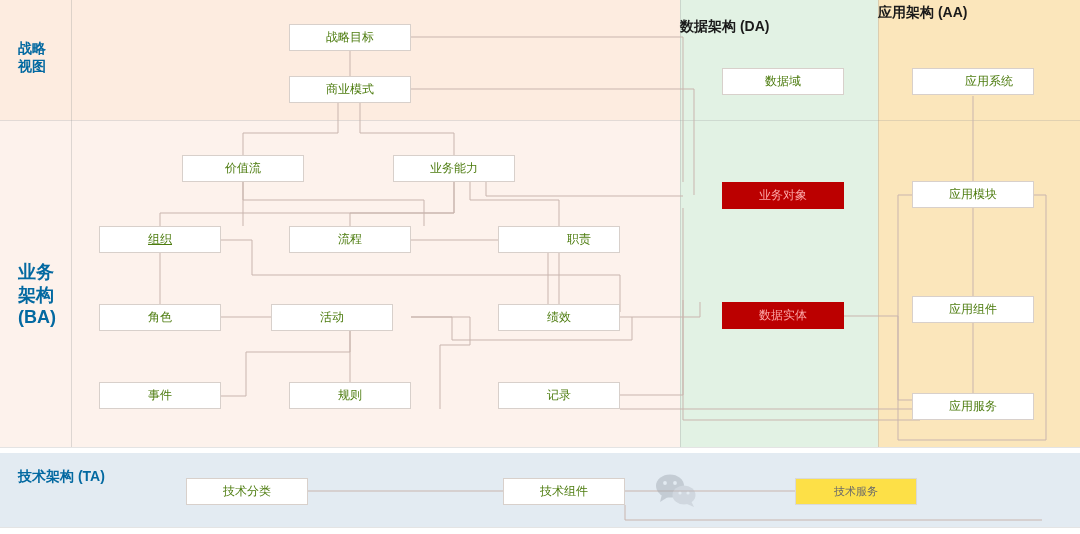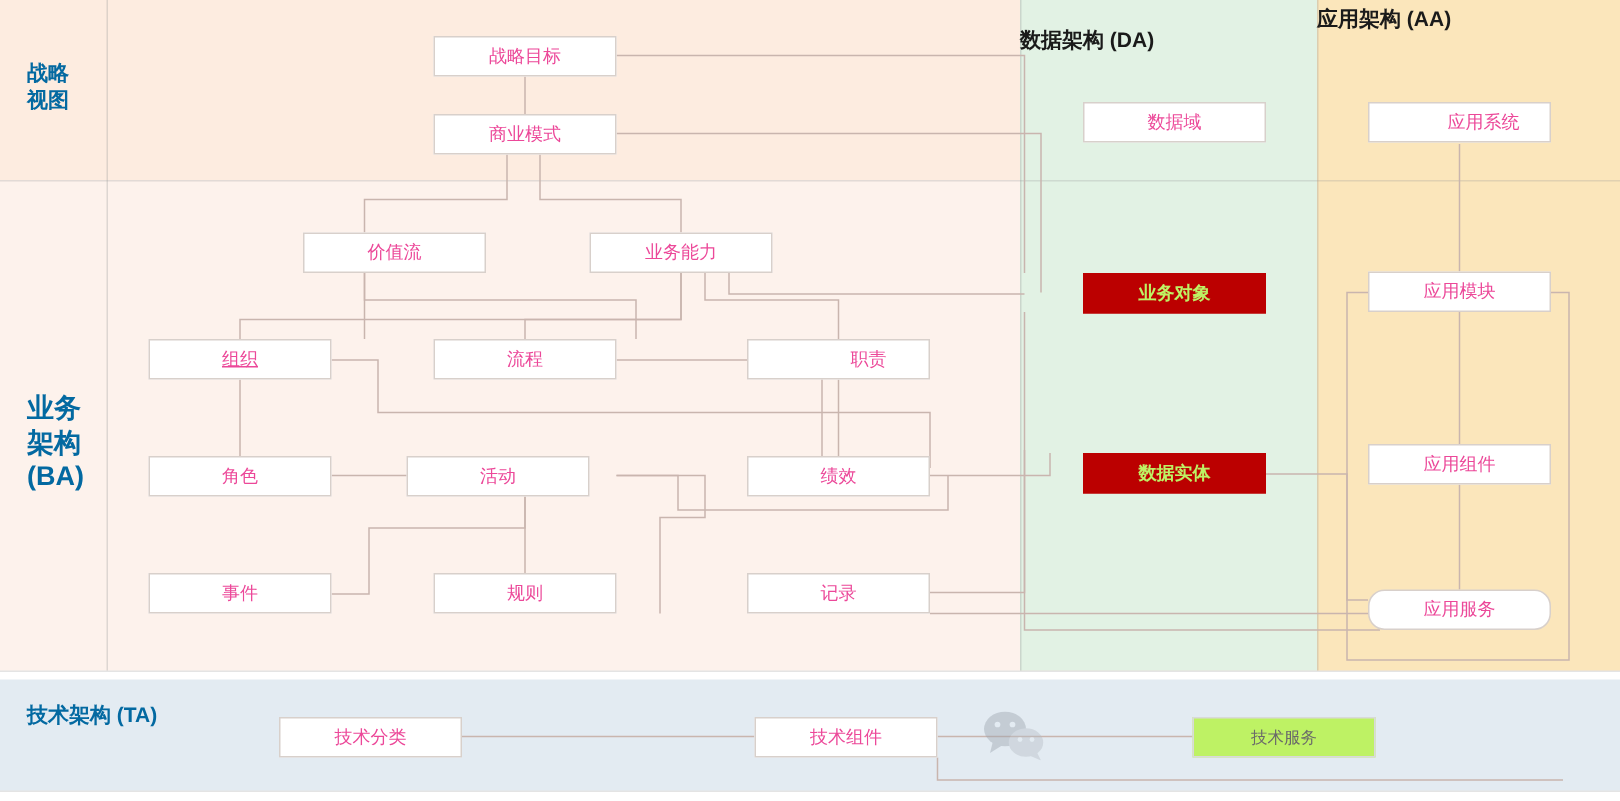--- a/index.html
+++ b/index.html
@@ -23,24 +23,24 @@
   .zl-sv{left:18px;top:40px;font-size:14px;width:48px;}
   .zl-ba{left:18px;top:261px;font-size:18px;width:52px;}
   .zl-ta{left:18px;top:468px;font-size:14px;white-space:nowrap;}
 
   .col-title{position:absolute;font-weight:bold;font-size:14px;color:#1a1a1a;}
   .ct-da{left:680px;top:18px;width:198px;}
   .ct-aa{left:878px;top:4px;width:177px;}
 
   
   .node{position:absolute;box-sizing:border-box;display:flex;align-items:center;
-        justify-content:center;font-size:12px;color:#ec4899;background:#ffffff;
+        justify-content:center;font-size:12px;color:#4d7c0f;background:#ffffff;
         border:1px solid #d8d0cb;height:27px;width:122px;}
-  .node.red{background:#bb0000;border-color:#bb0000;color:#bef264;font-weight:bold;}
-  .node.ghost{background:#bef264;border-color:#d9d9d9;color:#6a6a6a;font-size:11px;}
+  .node.red{background:#bb0000;border-color:#bb0000;color:#fca5a5;font-weight:normal;}
+  .node.ghost{background:#fde047;border-color:#d9d9d9;color:#6a6a6a;font-size:11px;}
 
   
   #wires{position:absolute;left:0;top:0;width:1080px;height:534px;pointer-events:none;}
   #wires path{fill:none;stroke:#c9b5ae;stroke-width:1;}
 
   
   #watermark{position:absolute;left:655px;top:462px;width:400px;height:56px;
              display:flex;align-items:center;gap:10px;opacity:.42;pointer-events:none;}
   #watermark .wm-text{font-size:31px;color:#9aa3ad;white-space:nowrap;letter-spacing:1px;}
   #watermark .wm-icon{flex:0 0 auto;}
@@ -102,38 +102,38 @@
       <path d="M912,195 L898,195 L898,440 L1046,440 L1046,195 L1034,195"></path>
       <path d="M843,316 L898,316 L898,400 L912,400"></path>
       <path d="M307,491 L503,491"></path>
       <path d="M625,491 L795,491"></path>
       <path d="M625,505 L625,520 L1042,520"></path>
     </svg>
 
   <div id="node-layer">
       <div class="node" style="left: 289px; top: 24px;">战略目标</div>
       <div class="node" style="left: 289px; top: 76px;">商业模式</div>
-      <div class="node" style="left: 182px; top: 155px; margin-left: 20px;">价值流</div>
+      <div class="node" style="left: 182px; top: 155px;">价值流</div>
       <div class="node" style="left: 393px; top: 155px;">业务能力</div>
       <div class="node" style="left: 99px; top: 226px; text-decoration: underline;">组织</div>
       <div class="node" style="left: 289px; top: 226px;">流程</div>
       <div class="node" style="left: 498px; top: 226px; padding-left: 40px;">职责</div>
       <div class="node" style="left: 99px; top: 304px;">角色</div>
       <div class="node" style="left: 271px; top: 304px;">活动</div>
       <div class="node" style="left: 498px; top: 304px;">绩效</div>
       <div class="node" style="left: 99px; top: 382px;">事件</div>
       <div class="node" style="left: 289px; top: 382px;">规则</div>
       <div class="node" style="left: 498px; top: 382px;">记录</div>
       <div class="node" style="left: 722px; top: 68px;">数据域</div>
       <div class="node red" style="left: 722px; top: 182px;">业务对象</div>
       <div class="node red" style="left: 722px; top: 302px;">数据实体</div>
       <div class="node" style="left: 912px; top: 68px; padding-left: 32px;">应用系统</div>
       <div class="node" style="left: 912px; top: 181px;">应用模块</div>
       <div class="node" style="left: 912px; top: 296px;">应用组件</div>
-      <div class="node" style="left: 912px; top: 393px; border-radius: 11px;">应用服务</div>
+      <div class="node" style="left: 912px; top: 393px;">应用服务</div>
       <div class="node" style="left: 186px; top: 478px;">技术分类</div>
       <div class="node" style="left: 503px; top: 478px;">技术组件</div>
       <div class="node ghost" style="left: 795px; top: 478px;">技术服务</div>
     </div>
 
   <div id="watermark">
     <svg class="wm-icon" width="42" height="34" viewBox="0 0 42 34">
       <ellipse cx="15" cy="13" rx="14" ry="11.5" fill="#9aa3ad"></ellipse>
       <path d="M7 21 L5 29 L13 24 Z" fill="#9aa3ad"></path>
       <circle cx="10" cy="10" r="1.9" fill="#e3ebf2"></circle>

